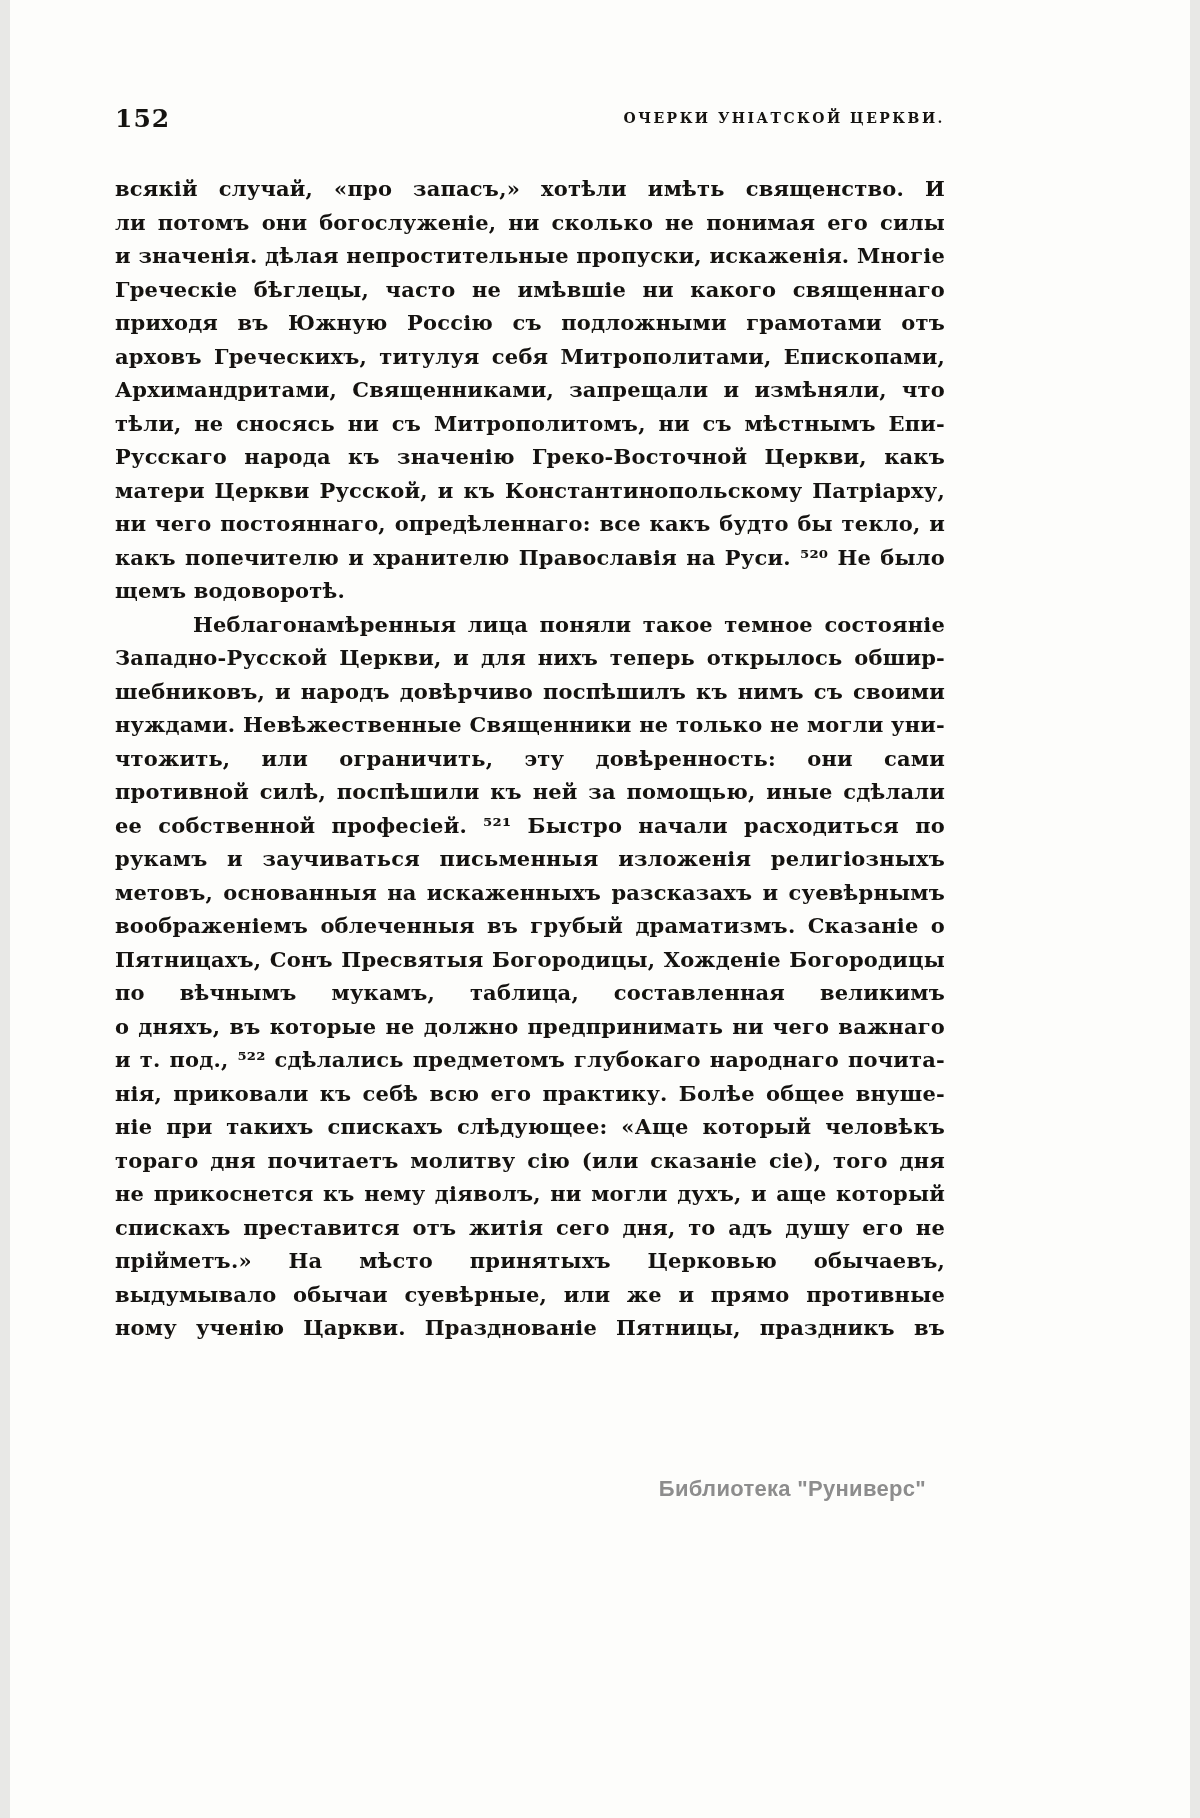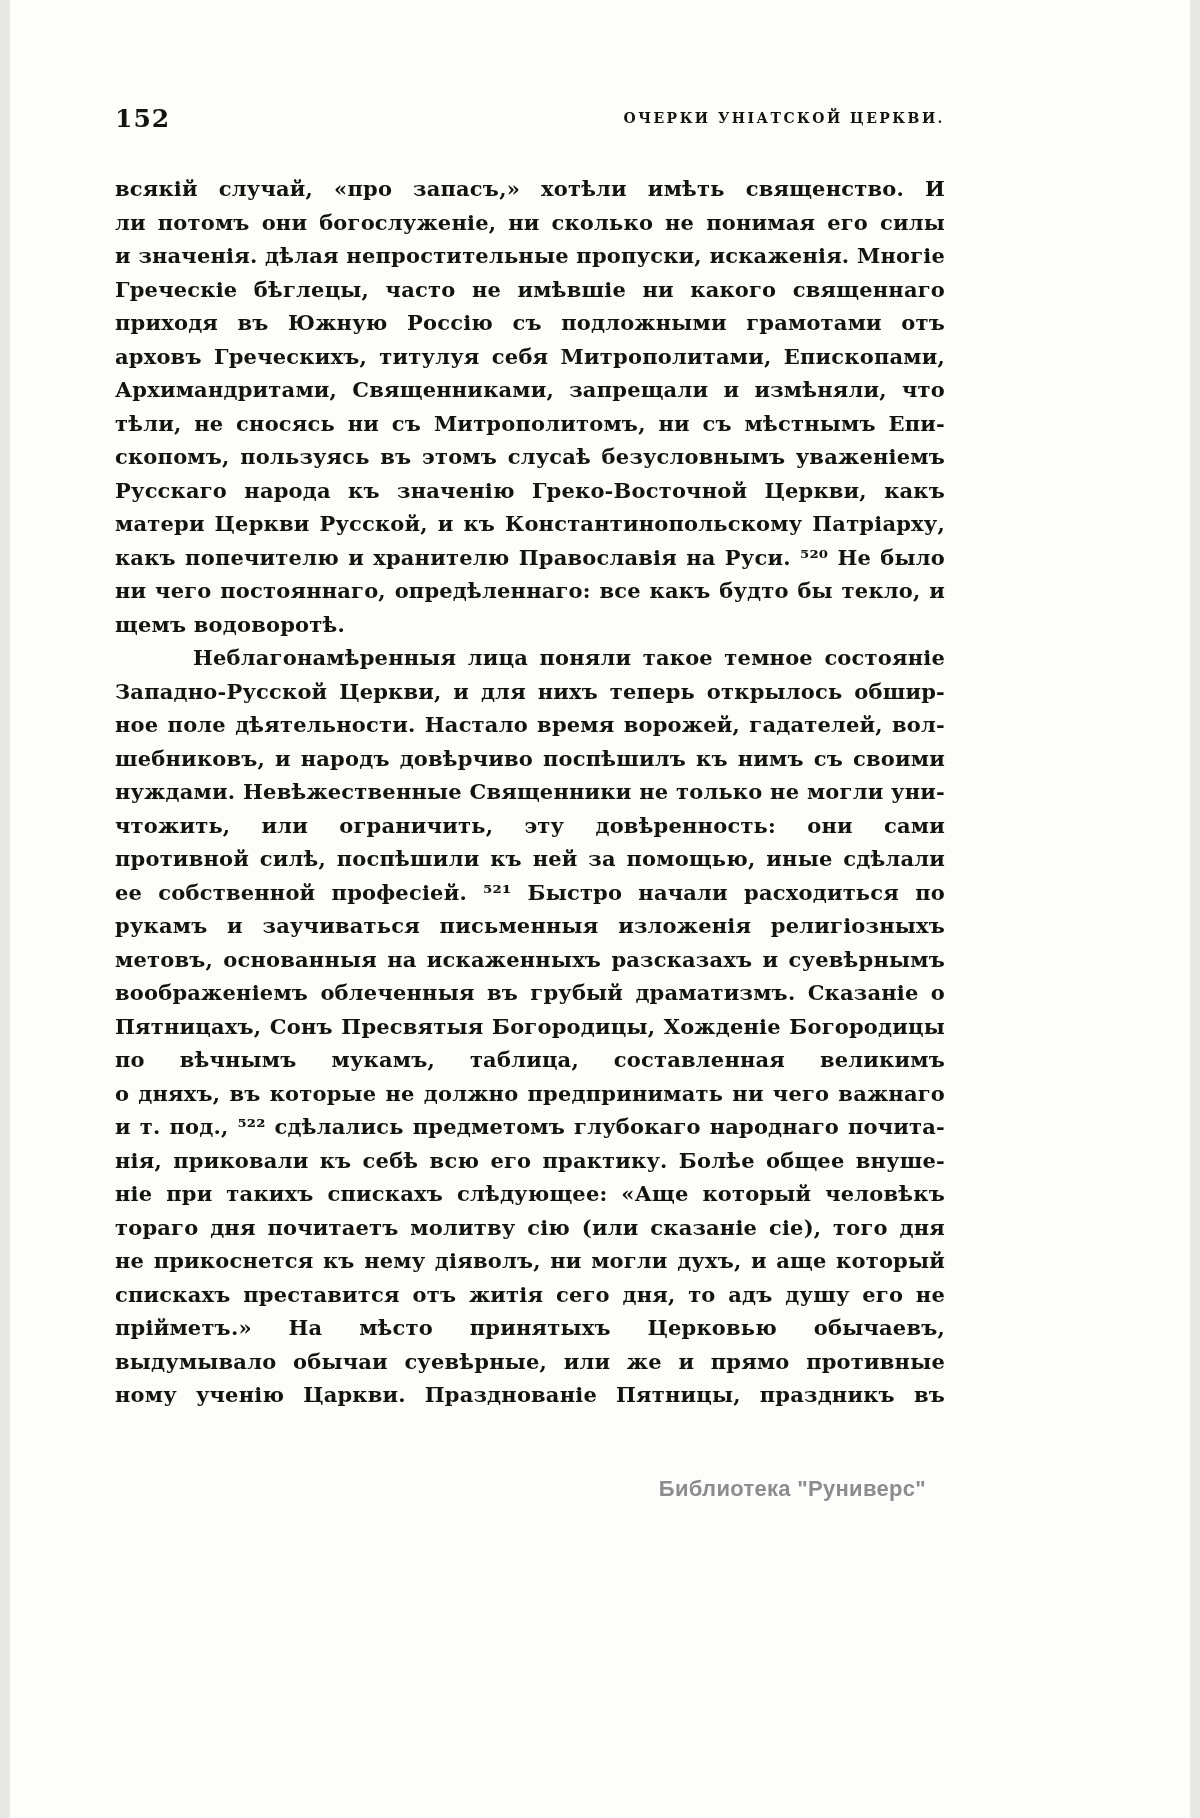--- a/index.html
+++ b/index.html
@@ -85,29 +85,27 @@
 
   <div class="body-text" id="body-text">
       <div class="line">всякій случай, «про запасъ,» хотѣли имѣть священство. И соверша-</div>
       <div class="line">ли потомъ они богослуженіе, ни сколько не понимая его силы</div>
       <div class="line">и значенія. дѣлая непростительные пропуски, искаженія. Многіе</div>
       <div class="line">Греческіе бѣглецы, часто не имѣвшіе ни какого священнаго сана,</div>
       <div class="line">приходя въ Южную Россію съ подложными грамотами отъ Патрі-</div>
       <div class="line">арховъ Греческихъ, титулуя себя Митрополитами, Епископами,</div>
       <div class="line">Архимандритами, Священниками, запрещали и измѣняли, что хо-</div>
       <div class="line">тѣли, не сносясь ни съ Митрополитомъ, ни съ мѣстнымъ Епи-</div>
-      <div class="line">скопомъ, пользуясь въ этомъ слусаѣ безусловнымъ уваженіемъ</div>
       <div class="line">Русскаго народа къ значенію Греко-Восточной Церкви, какъ</div>
       <div class="line">матери Церкви Русской, и къ Константинопольскому Патріарху,</div>
+      <div class="line">ни чего постояннаго, опредѣленнаго: все какъ будто бы текло, и</div>
       <div class="line">какъ попечителю и хранителю Православія на Руси. ⁵²⁰ Не было</div>
-      <div class="line">ни чего постояннаго, опредѣленнаго: все какъ будто бы текло, и</div>
       <div class="line last">щемъ водоворотѣ.</div>
       <div class="line indent">Неблагонамѣренныя лица поняли такое темное состояніе</div>
       <div class="line">Западно-Русской Церкви, и для нихъ теперь открылось обшир-</div>
-      <div class="line">ное поле дѣятельности. Настало время ворожей, гадателей, вол-</div>
       <div class="line">шебниковъ, и народъ довѣрчиво поспѣшилъ къ нимъ съ своими</div>
       <div class="line">нуждами. Невѣжественные Священники не только не могли уни-</div>
       <div class="line">чтожить, или ограничить, эту довѣренность: они сами поклонились</div>
       <div class="line">противной силѣ, поспѣшили къ ней за помощью, иные сдѣлали</div>
       <div class="line">ее собственной професіей. ⁵²¹ Быстро начали расходиться по</div>
       <div class="line">рукамъ и заучиваться письменныя изложенія религіозныхъ пред-</div>
       <div class="line">метовъ, основанныя на искаженныхъ разсказахъ и суевѣрнымъ</div>
       <div class="line">воображеніемъ облеченныя въ грубый драматизмъ. Сказаніе о 12</div>
       <div class="line">Пятницахъ, Сонъ Пресвятыя Богородицы, Хожденіе Богородицы</div>
       <div class="line">по вѣчнымъ мукамъ, таблица, составленная великимъ Альбертомъ</div>

